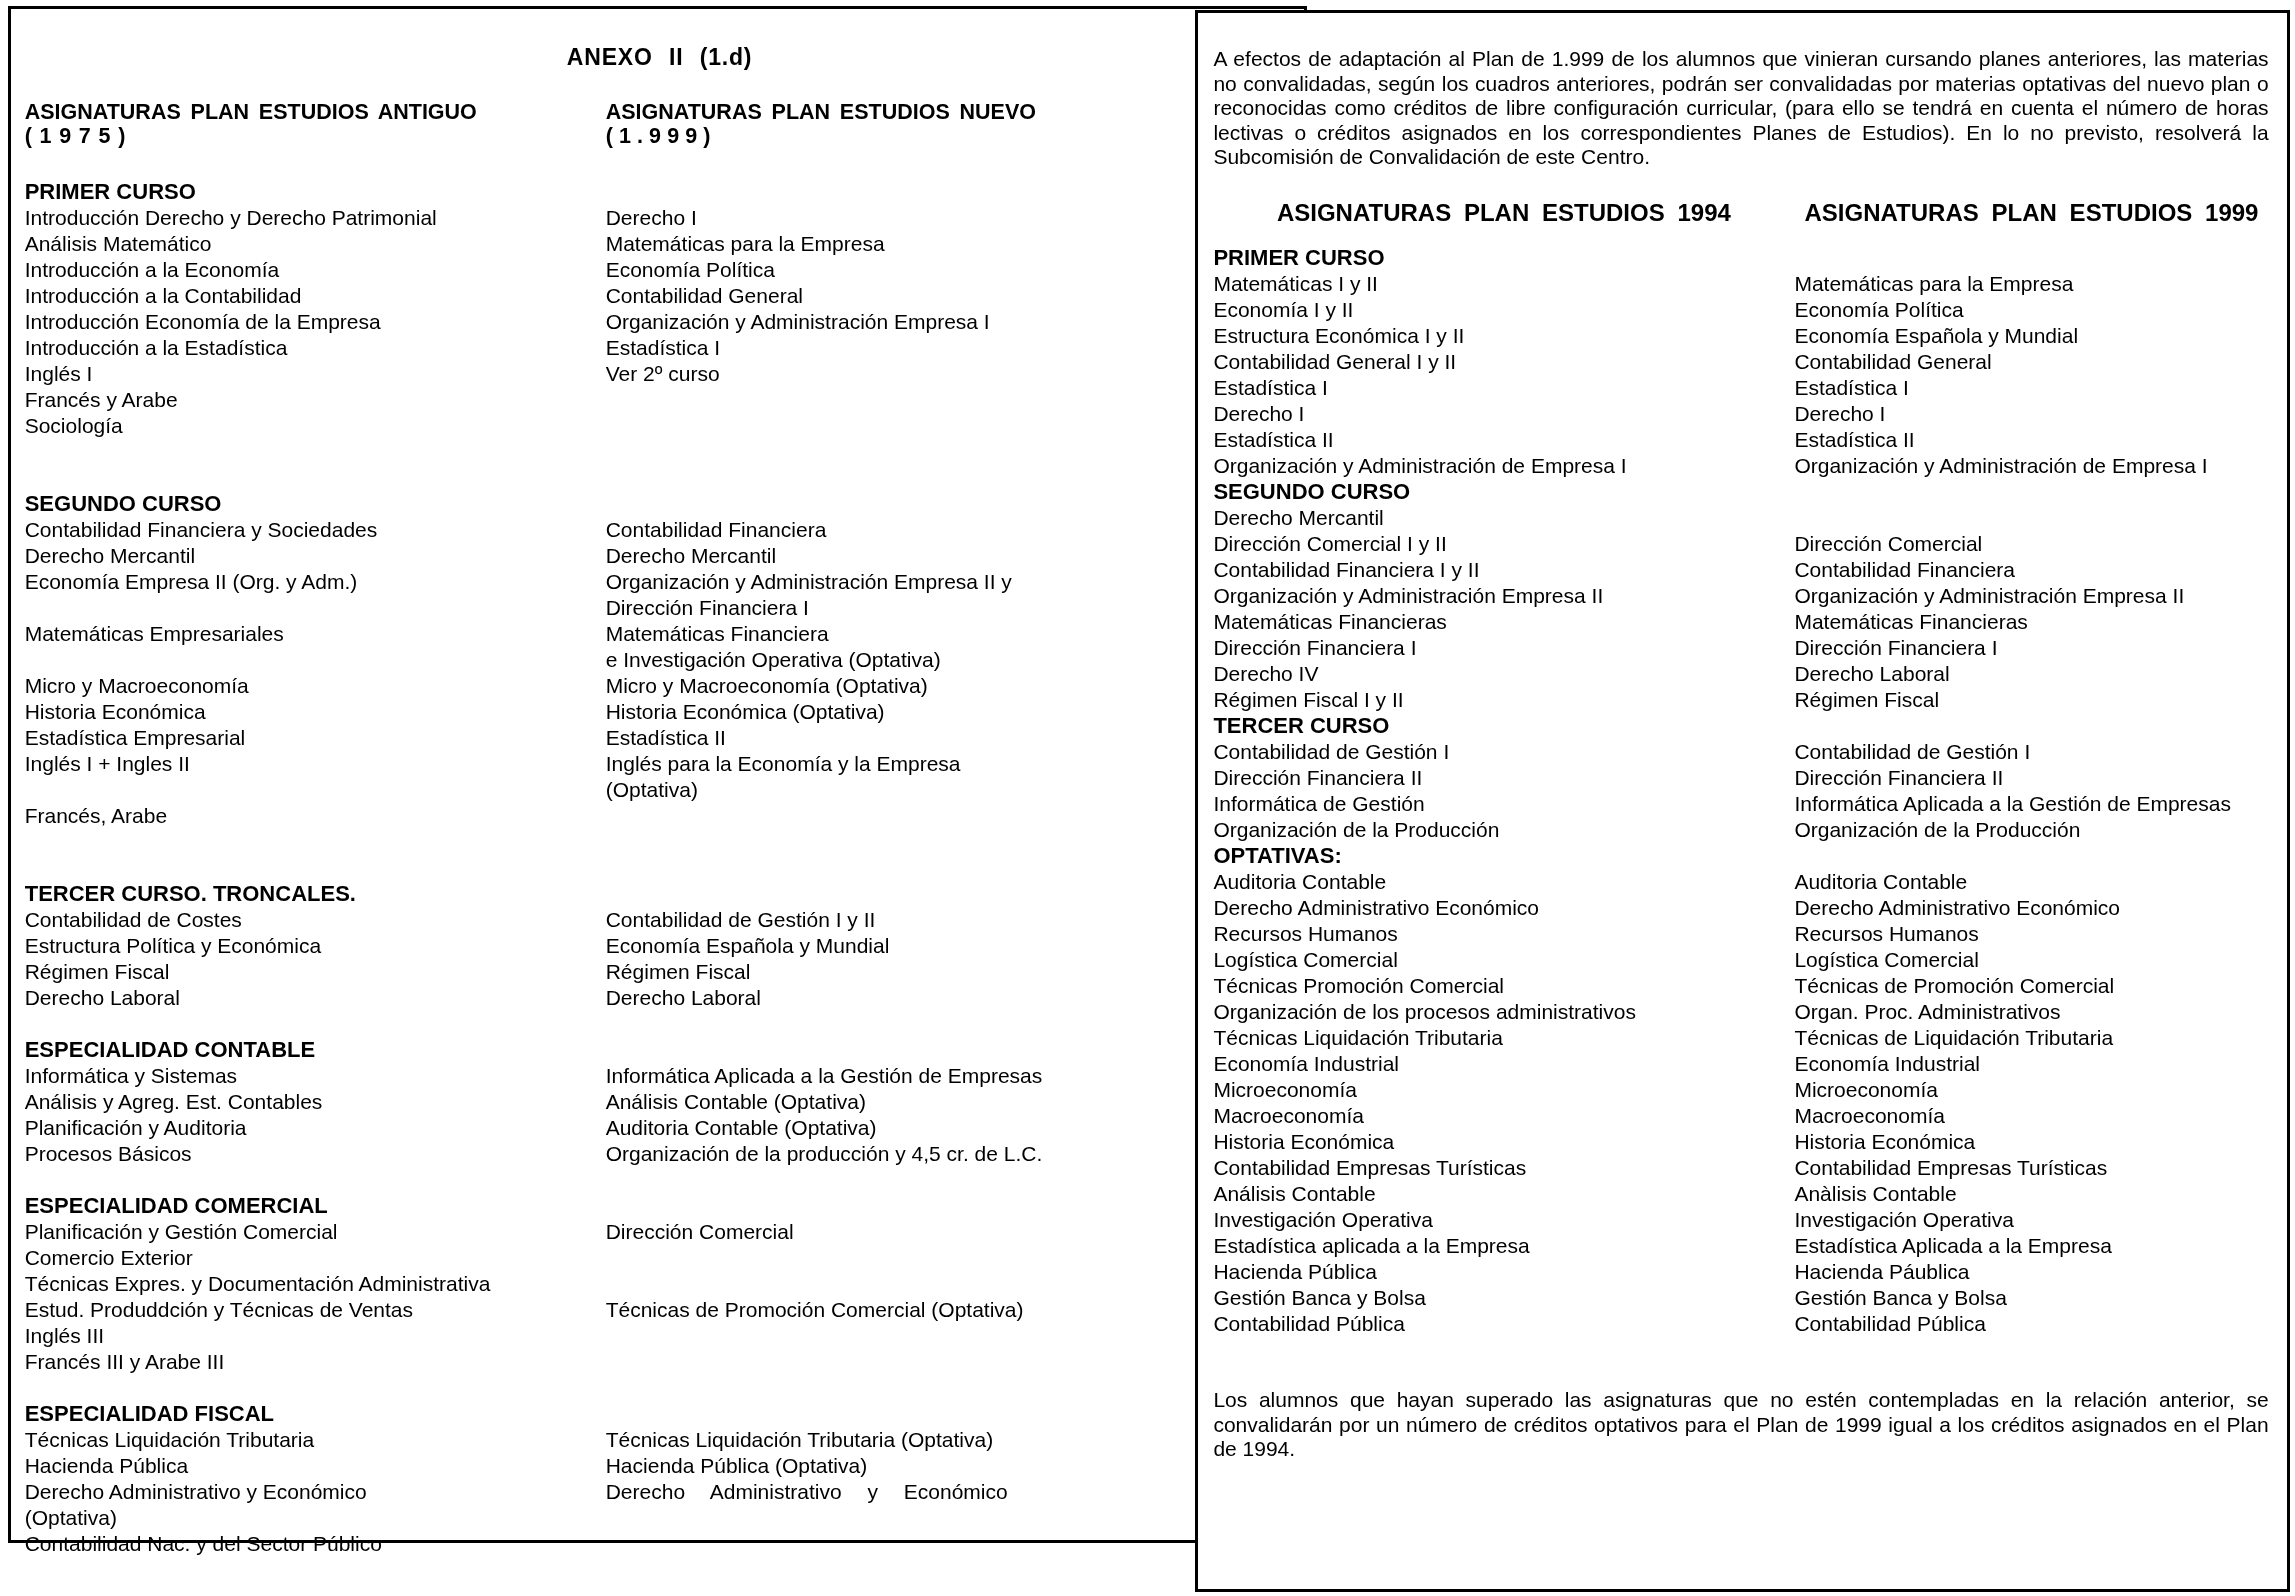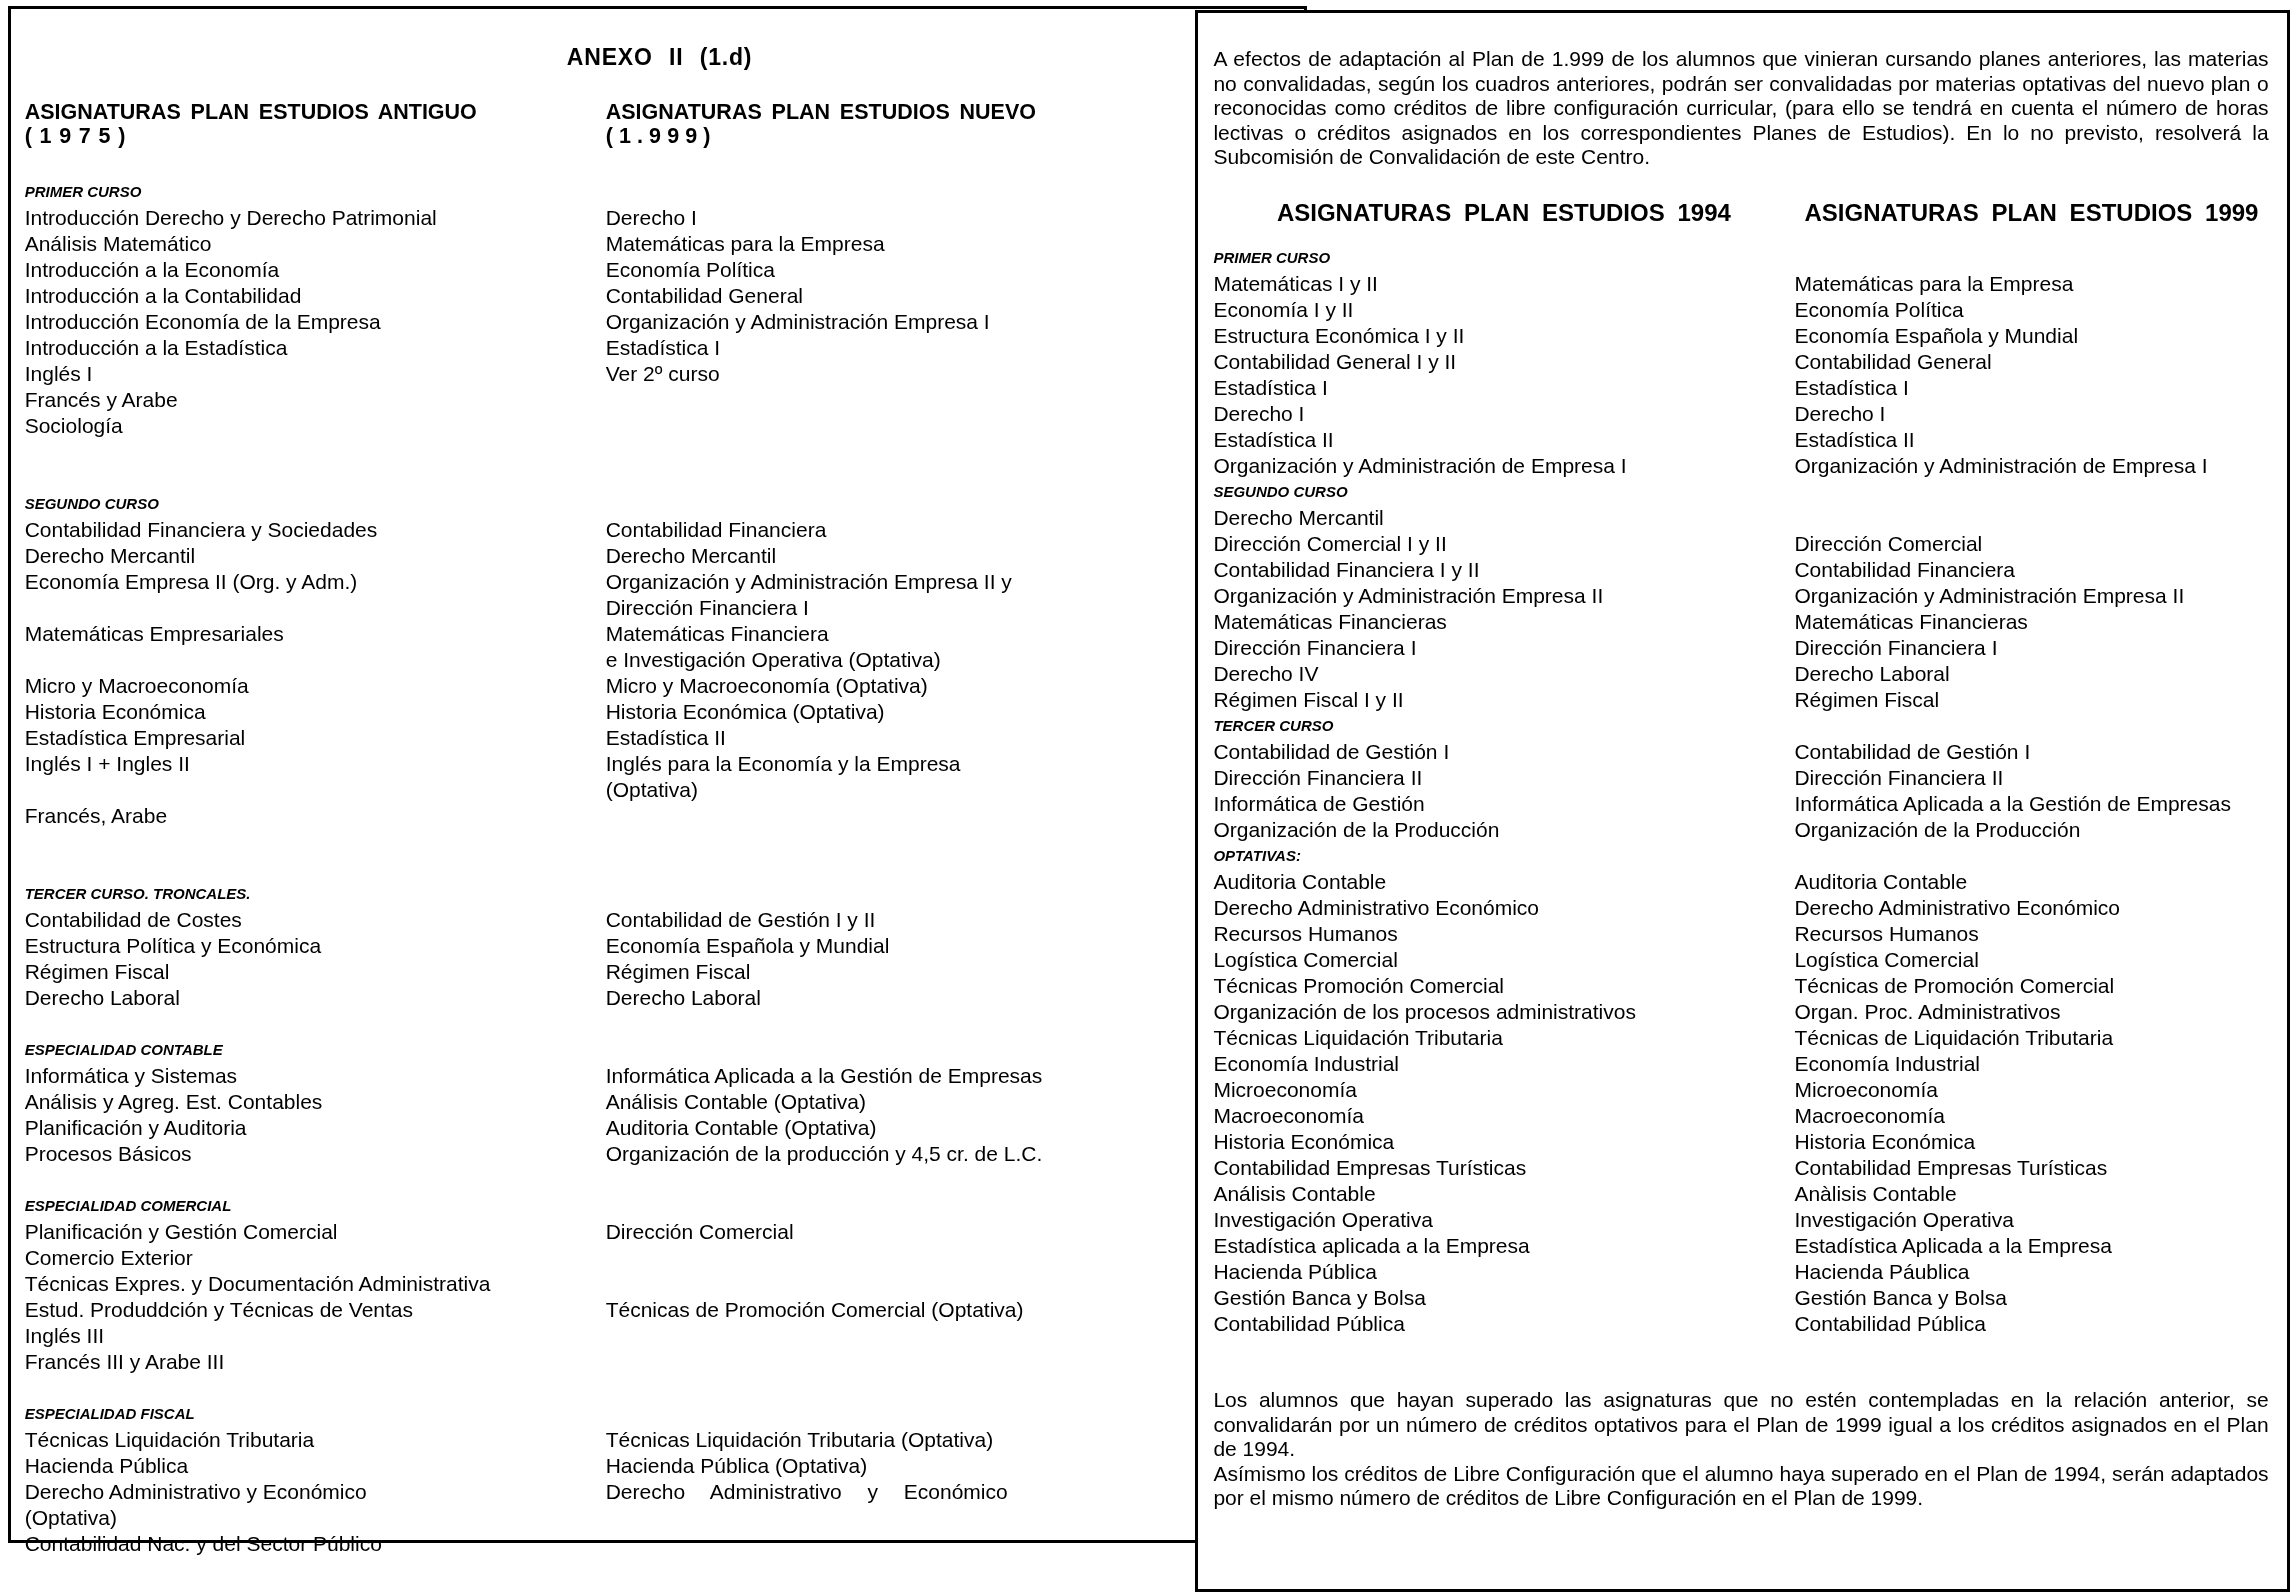--- a/index.html
+++ b/index.html
@@ -23,21 +23,21 @@
   .cols{display:grid;grid-template-columns:581px 1fr;}
   .hdr2{margin-top:30px;}
   .colh{font-weight:700;font-size:21.5px;line-height:24px;word-spacing:3.8px;white-space:nowrap;}
   .yr1{letter-spacing:7.7px;}
   .yr2{letter-spacing:6.1px;}
 
   .rows{margin-top:31px;}
   .page-right .rows{margin-top:20px;}
   .row{display:grid;grid-template-columns:581px 1fr;height:26px;align-items:center;}
   .cell{font-size:21px;line-height:26px;white-space:nowrap;overflow:visible;}
-  .row-h .cl{font-weight:700;font-size:15px;font-style:italic;}
+  .row-h .cl{font-weight:700;font-size:22px;}
   .just{word-spacing:20px;}
 
   .para{font-size:21px;line-height:24.6px;text-align:justify;margin:0;}
   .intro{margin-bottom:31px;}
   .page-right .colh{font-size:24px;word-spacing:6.1px;text-align:center;}
   .foot1{margin-top:51px;}
 </style>
 </head>
 <body>
 
@@ -422,15 +422,14 @@
         <div class="cell cl">Gestión Banca y Bolsa</div>
         <div class="cell cr">Gestión Banca y Bolsa</div>
       </div>
       <div class="row row-r">
         <div class="cell cl">Contabilidad Pública</div>
         <div class="cell cr">Contabilidad Pública</div>
       </div>
     </div>
 
   <p class="para foot1">Los alumnos que hayan superado las asignaturas que no estén contempladas en la relación anterior, se convalidarán por un número de créditos optativos para el Plan de 1999 igual a los créditos asignados en el Plan de 1994.</p>
-  <p class="para">Asímismo los créditos de Libre Configuración que el alumno haya superado en el Plan de 1994, serán adaptados por el mismo número de créditos de Libre Configuración en el Plan de 1999.</p>
 </div>
 
 
 </body></html>

